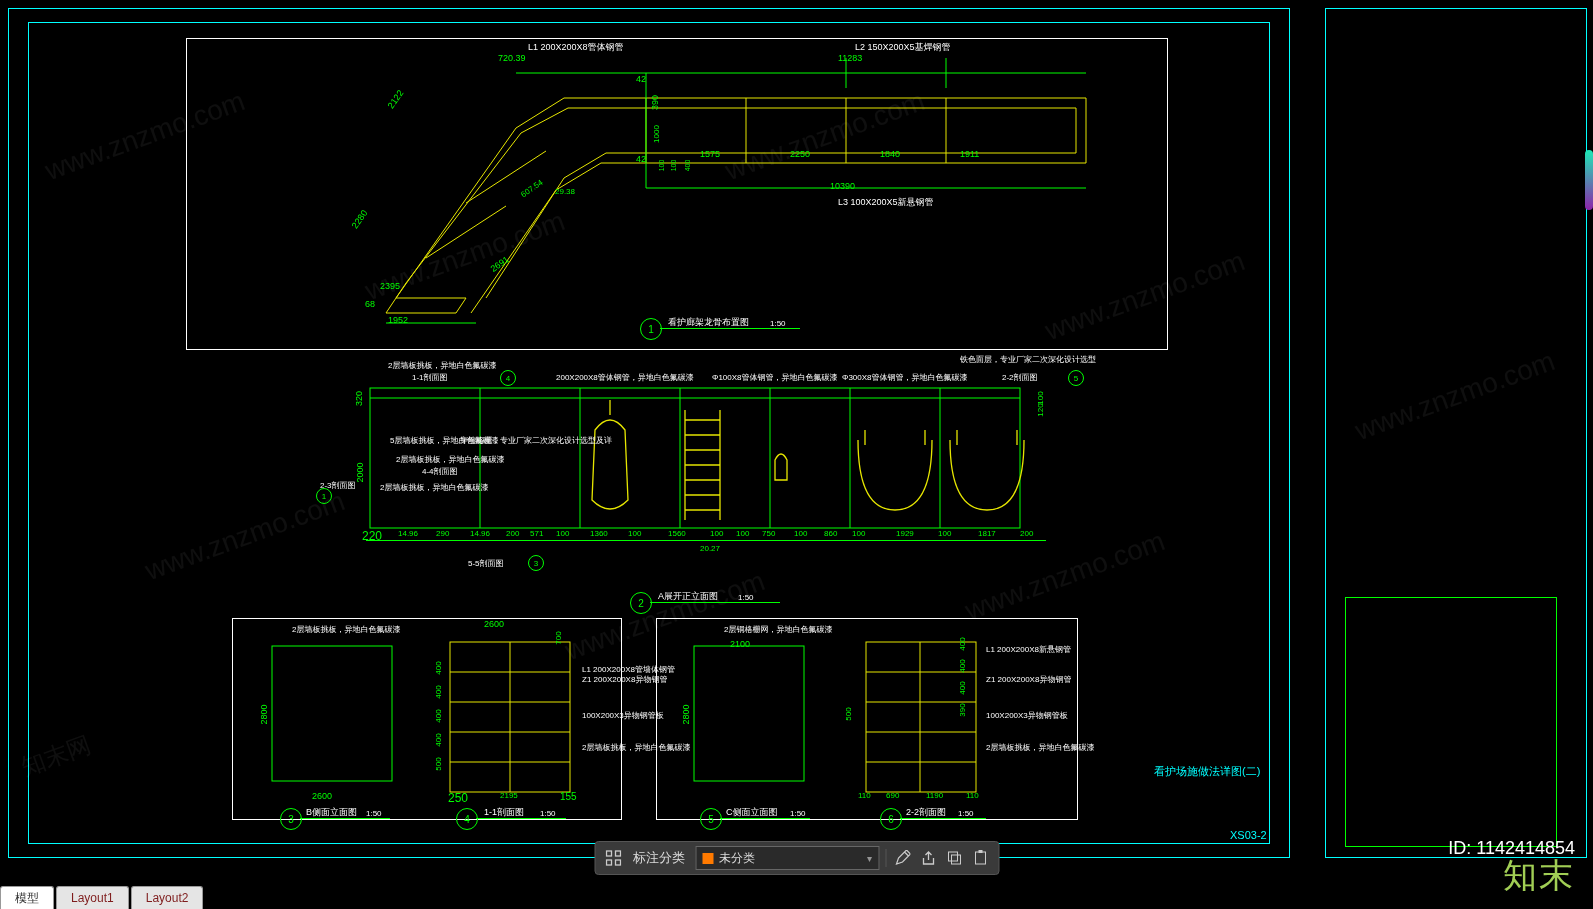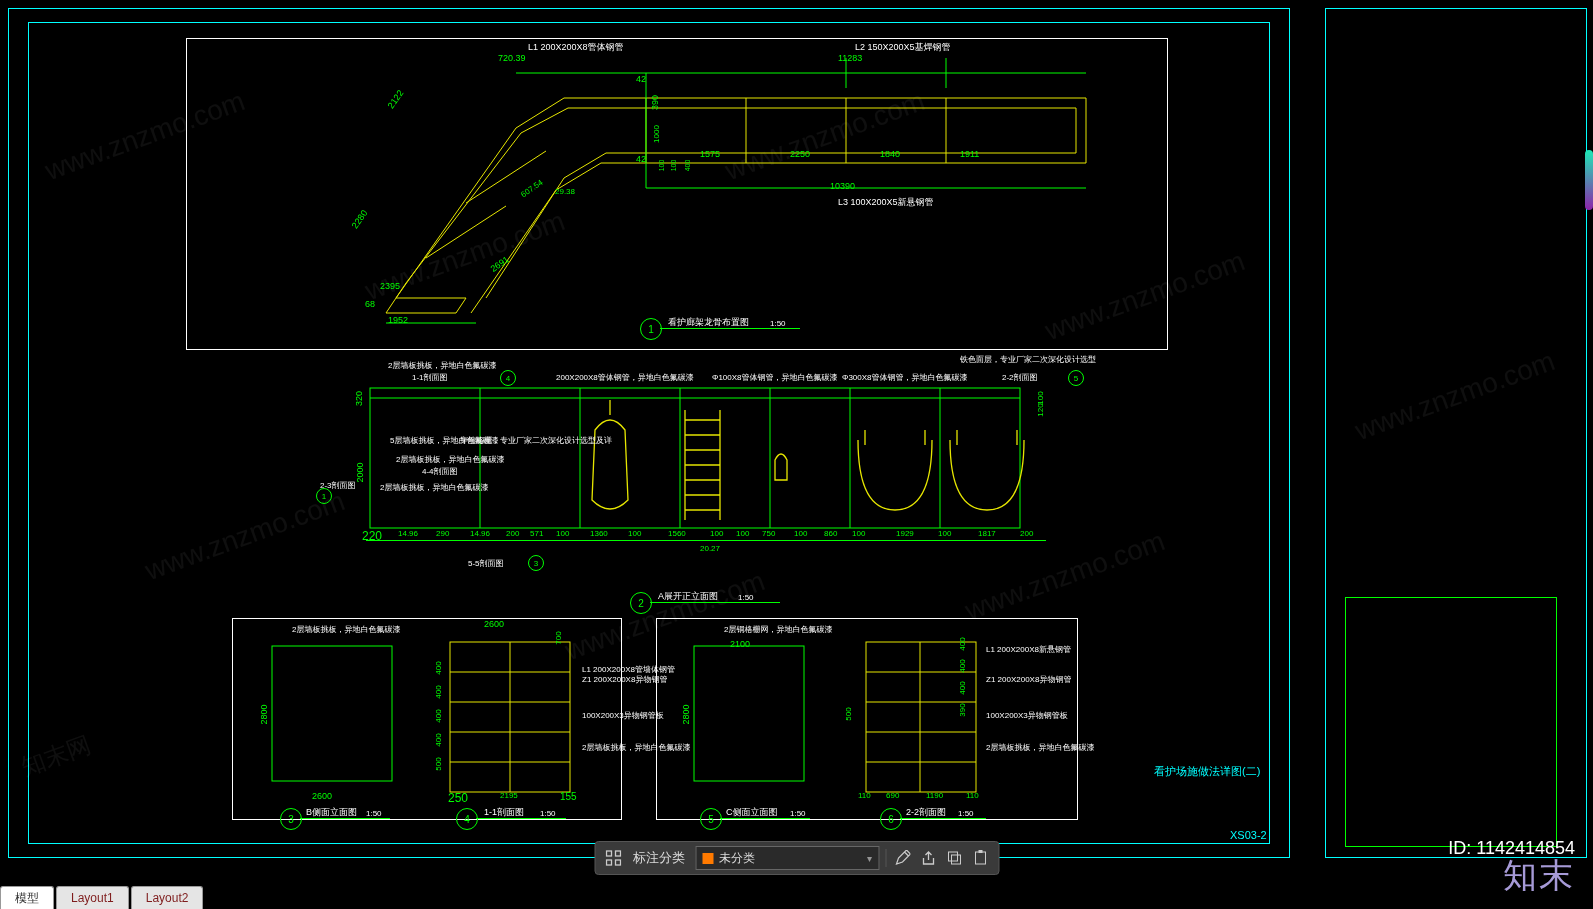--- a/index.html
+++ b/index.html
@@ -15,21 +15,21 @@
   .tabbar{position:absolute;left:0;bottom:0;height:24px;display:flex;align-items:flex-end}
   .tab{height:22px;padding:0 14px;display:flex;align-items:center;font-size:12px;color:#333;background:#fff;border:1px solid #999;border-bottom:none;margin-right:2px;border-top-left-radius:3px;border-top-right-radius:3px;cursor:pointer}
   .tab.inactive{background:#e5e5e5;color:#7f1d1d}
   .toolbar{position:absolute;left:50%;transform:translateX(-50%);bottom:34px;height:32px;background:#3a3a3a;border:1px solid #555;border-radius:4px;display:flex;align-items:center;gap:6px;padding:0 8px}
   .tb-ico{width:20px;height:20px;display:flex;align-items:center;justify-content:center;color:#ccc;cursor:pointer}
   .tb-label{color:#ddd;font-size:13px;padding:0 4px}
   .tb-select{height:22px;background:#2a2a2a;border:1px solid #666;color:#ddd;font-size:12px;display:flex;align-items:center;padding:0 6px;gap:6px;min-width:170px;cursor:pointer}
   .sq{width:11px;height:11px;background:#ff7a00}
   .chev{margin-left:auto;font-size:10px;opacity:.6}
   .wm{position:absolute;color:rgba(255,255,255,0.06);font-size:28px;transform:rotate(-20deg);pointer-events:none;font-family:Arial}
-  .brand{position:absolute;right:18px;bottom:10px;color:#c4b5fd;font-size:34px;letter-spacing:2px;opacity:.85}
+  .brand{position:absolute;right:18px;bottom:10px;color:#bef264;font-size:34px;letter-spacing:2px;opacity:.85}
   .id{position:absolute;right:18px;bottom:50px;color:#fff;font-size:18px}
   .right-scroll{position:absolute;right:0;top:150px;width:8px;height:60px;background:linear-gradient(#1de9b6,#8e24aa);border-radius:4px}
   svg{position:absolute}
   .dim-h{height:1px}
 </style>
 </head>
 <body>
 
 <div class="sheet-frame" style="left:8px;top:8px;width:1280px;height:848px"></div>
 <div class="sheet-frame" style="left:28px;top:22px;width:1240px;height:820px"></div>

